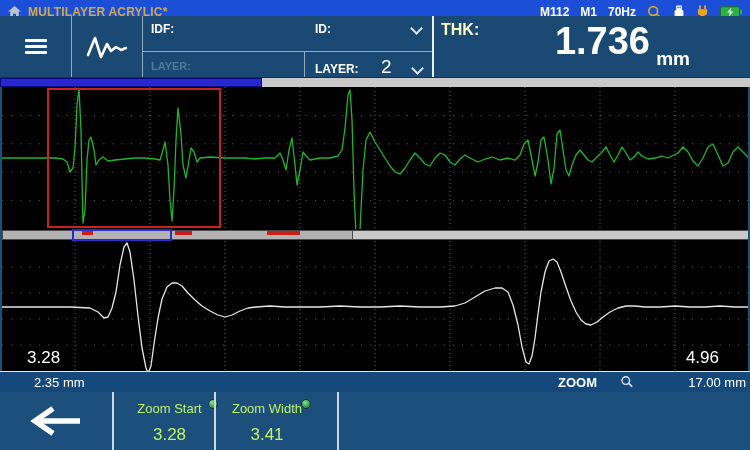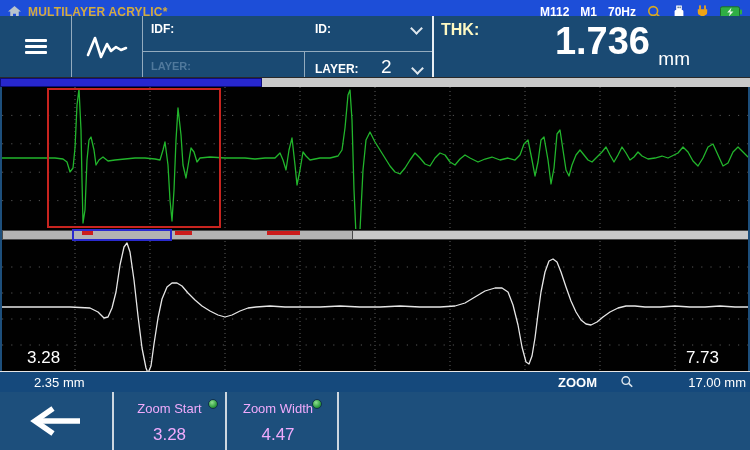--- a/index.html
+++ b/index.html
@@ -34,21 +34,21 @@
   .layout-cell .val{position:absolute;left:66px;top:4px;color:#4e7a9e;font-size:19px;}
   .layer-cell{position:absolute;left:162px;top:0;width:127px;height:100%;color:#fff;}
   .layer-cell .lab{position:absolute;left:10px;top:10px;font-size:12px;font-weight:bold;}
   .layer-cell .val{position:absolute;left:76px;top:4px;font-size:19px;}
   .chev{position:absolute;width:7px;height:7px;border-right:2px solid #dfe7ee;
         border-bottom:2px solid #dfe7ee;transform:rotate(45deg);}
   .thk{position:absolute;left:432px;top:0;width:318px;height:100%;
        border-left:2px solid #e8eef3;box-sizing:border-box;}
   .thk .lab{position:absolute;left:7px;top:5px;color:#fef9c3;font-size:16px;font-weight:bold;}
   .thk .val{position:absolute;right:100px;bottom:17px;color:#fff;font-size:38px;font-weight:bold;line-height:1;}
-  .thk .unit{position:absolute;right:60px;bottom:7px;color:#fff;font-size:19px;font-weight:normal;}
+  .thk .unit{position:absolute;right:60px;bottom:7px;color:#fff;font-size:19px;font-weight:bold;}
 
   
   .scrollbar{position:absolute;top:77px;left:0;width:750px;height:10px;background:#c9c9c9;
              border-top:1px solid #2a2a2a;box-sizing:border-box;}
   .scroll-fill{height:100%;background:#2727cd;border:1px solid #0d0d7a;box-sizing:border-box;}
 
   
   .wave-top{position:absolute;top:87px;left:0;width:750px;height:142px;background:#010101;}
   .wave-bot{position:absolute;top:241px;left:0;width:750px;height:130px;background:#010101;}
   .wave-top svg,.wave-bot svg{position:absolute;left:0;top:0;width:100%;height:100%;display:block;}
@@ -69,21 +69,21 @@
             border-top:1px solid #e5e5e5;box-sizing:border-box;color:#fff;font-size:13px;}
   .scalebar .left{position:absolute;left:34px;top:3px;}
   .scalebar .zoom{position:absolute;left:558px;top:3px;font-weight:bold;text-align:right;}
   .scalebar .mag{position:absolute;left:620px;top:3px;}
   .scalebar .right{position:absolute;right:4px;top:3px;}
 
   
   .toolbar{position:absolute;top:392px;left:0;width:750px;height:58px;background:#1d4f7c;}
   .back{position:absolute;left:28px;top:14px;cursor:pointer;}
   .tcell{position:absolute;top:0;bottom:0;border-left:2px solid #cdd7e0;box-sizing:border-box;
-         text-align:center;color:#f0abfc;}
+         text-align:center;color:#bef264;}
   .tcell .label{font-size:13px;margin-top:9px;}
   .tcell .value{font-size:17px;margin-top:9px;}
   .tcell .led{position:absolute;top:7px;right:7px;width:8px;height:8px;border-radius:50%;
               background:radial-gradient(circle at 38% 32%,#8fe08f,#2f9e3f 62%,#17552a);
               border:1px solid #10324a;box-sizing:content-box;}
   .cell-end{position:absolute;left:337px;top:0;bottom:0;width:2px;background:#cdd7e0;}
 </style>
 </head>
 <body>
 
@@ -202,21 +202,21 @@
         <line x1="525" y1="0" x2="525" y2="130" stroke="#9b9b9b" stroke-width="1" stroke-dasharray="1 3" opacity="0.6"></line>
         <line x1="600" y1="0" x2="600" y2="130" stroke="#9b9b9b" stroke-width="1" stroke-dasharray="1 3" opacity="0.6"></line>
         <line x1="675" y1="0" x2="675" y2="130" stroke="#9b9b9b" stroke-width="1" stroke-dasharray="1 3" opacity="0.6"></line>
         <line x1="2" y1="26" x2="750" y2="26" stroke="#9b9b9b" stroke-width="1" stroke-dasharray="1.2 8" opacity="0.55"></line>
         <line x1="2" y1="52" x2="750" y2="52" stroke="#9b9b9b" stroke-width="1" stroke-dasharray="1.2 8" opacity="0.55"></line>
         <line x1="2" y1="78" x2="750" y2="78" stroke="#9b9b9b" stroke-width="1" stroke-dasharray="1.2 8" opacity="0.55"></line>
         <line x1="2" y1="104" x2="750" y2="104" stroke="#9b9b9b" stroke-width="1" stroke-dasharray="1.2 8" opacity="0.55"></line>
         <polyline points="0,66 40,66 70,66 90,67 98,71 104,77 108,76 112,67 116,51 120,24 124,6 127,2 130,11 134,39 138,75 142,107 146,127 148,132 151,125 154,103 158,77 162,58 167,46 172,42 177,42 182,45 188,52 195,59 202,65 210,70 218,74 225,76 232,74 240,70 248,67 256,66 270,65 285,66 300,66 320,66 340,65 360,66 380,66 400,65 420,66 440,66 455,65 465,62 475,56 485,50 495,47 502,47 508,51 513,64 518,84 522,106 526,121 529,123 532,115 535,97 538,73 541,51 545,31 549,20 553,18 557,21 561,31 566,46 571,60 576,71 581,79 586,83 591,84 597,81 603,76 610,71 618,67 626,65 635,65 645,66 660,66 675,65 690,66 705,66 720,65 735,66 750,66" fill="none" stroke="#e6e6e6" stroke-width="1.3" stroke-linejoin="round"></polyline>
       </svg>
     <span class="corner-label" style="left:27px;bottom:3px;">3.28</span>
-    <span class="corner-label" style="right:31px;bottom:3px;">7.73</span>
+    <span class="corner-label" style="right:31px;bottom:3px;">4.96</span>
   </div>
 
   <div class="frame" style="left:0;"></div>
   <div class="frame" style="right:0;"></div>
 
   <div class="scalebar">
     <span class="left">2.35 mm</span>
     <span class="zoom">ZOOM</span>
     <svg class="mag" width="14" height="14" viewBox="0 0 14 14">
       <circle cx="5.8" cy="5.6" r="3.8" fill="none" stroke="#dfe7ee" stroke-width="1.4"></circle>
@@ -228,21 +228,21 @@
   <div class="toolbar">
     <svg class="back" width="56" height="30" viewBox="0 0 56 30">
       <line x1="9" y1="15" x2="52" y2="15" stroke="#fff" stroke-width="5.5"></line>
       <polyline points="25,2.5 7,15 25,27.5" fill="none" stroke="#fff" stroke-width="5.5" stroke-linejoin="miter"></polyline>
     </svg>
     <div class="tcell" style="left:112px;width:113px;">
       <div class="led"></div>
       <div class="label">Zoom Start</div>
       <div class="value">3.28</div>
     </div>
-    <div class="tcell" style="left:225px;width:104px;">
+    <div class="tcell" style="left:214px;width:104px;">
       <div class="led"></div>
       <div class="label">Zoom Width</div>
-      <div class="value">4.47</div>
+      <div class="value">3.41</div>
     </div>
     <div class="cell-end"></div>
   </div>
 
 </div>
 
 </body></html>

